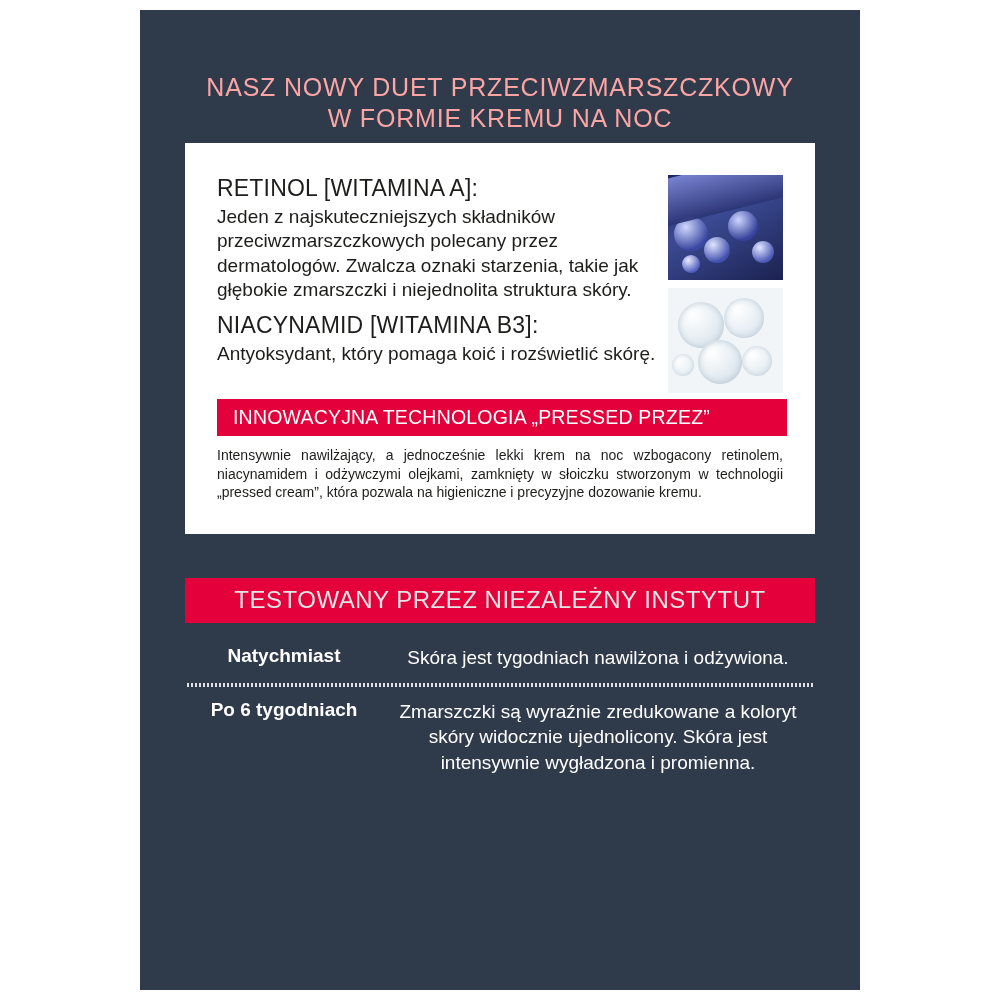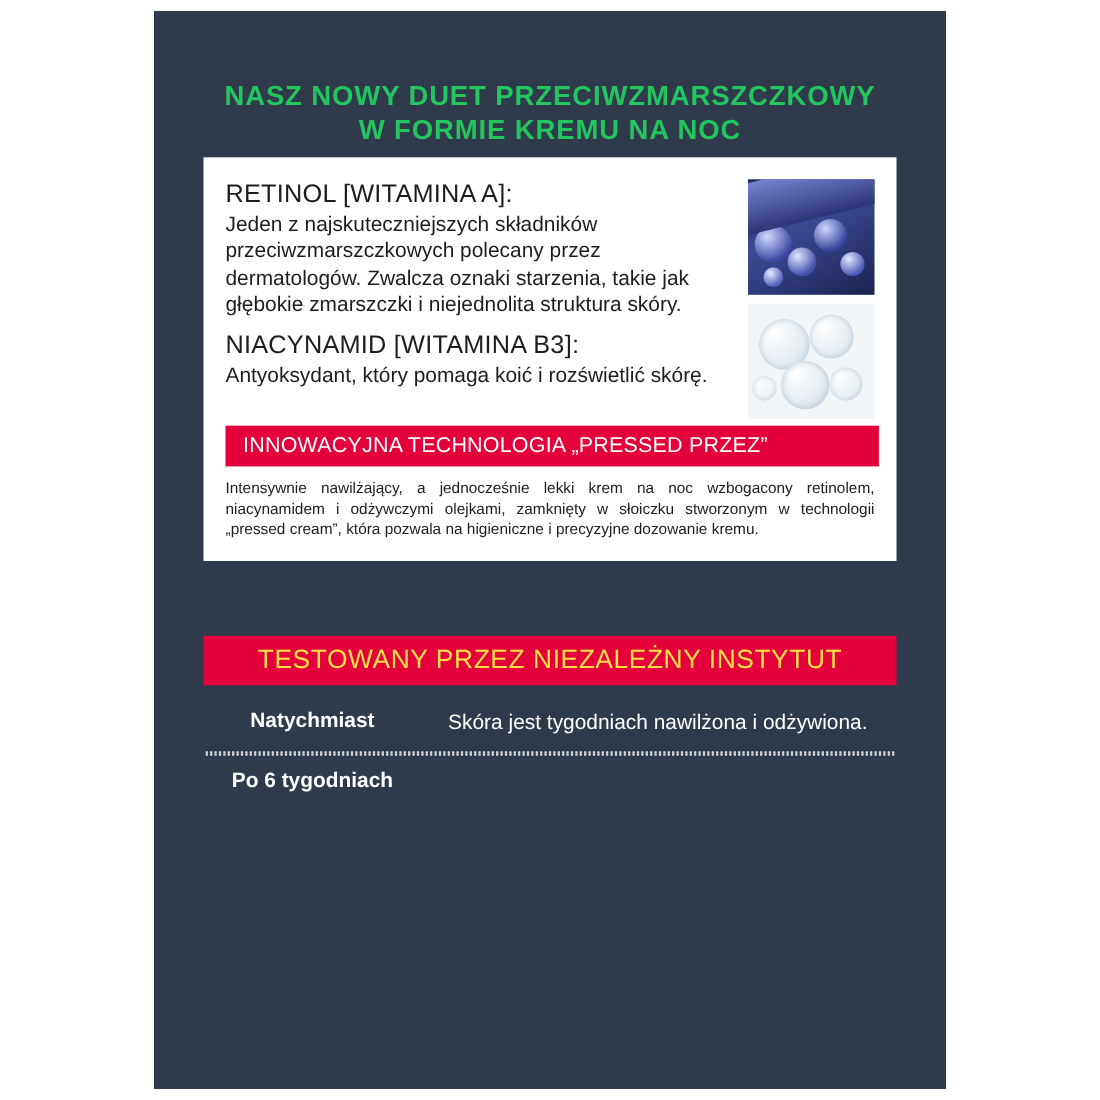--- a/index.html
+++ b/index.html
@@ -16,40 +16,40 @@
   .page {
     position: absolute;
     left: 140px;
     top: 10px;
     width: 720px;
     height: 980px;
     background: #2f3a4b;
     box-sizing: border-box;
   }
   .headline {
-    color: #22c55e;
+    color: #fca5a5;
     text-align: center;
-    font-weight: bold;
+    font-weight: normal;
     font-size: 25px;
     letter-spacing: 0.8px;
     line-height: 1.25;
     padding: 62px 40px 0 40px;
     text-transform: uppercase;
   }
   .headline span { display: block; }
 
   
   .card {
     position: absolute;
     left: 45px;
     top: 133px;
     width: 630px;
     background: #ffffff;
     box-sizing: border-box;
-    padding: 4px;
+    padding: 16px;
   }
   .card-inner {
     display: flex;
     padding: 14px 16px 4px 16px;
     box-sizing: border-box;
   }
   .card-text {
     flex: 1 1 auto;
     padding-right: 10px;
   }
@@ -104,21 +104,21 @@
     padding: 10px 16px 16px 16px;
     text-align: justify;
   }
 
   
   .tested-bar {
     position: absolute;
     left: 45px;
     width: 630px;
     background: #e4003a;
-    color: #fde047;
+    color: #e5e5e5;
     font-size: 24px;
     text-align: center;
     letter-spacing: 0.5px;
     padding: 8px 0 9px 0;
   }
   .results {
     position: absolute;
     left: 45px;
     width: 630px;
     color: #ffffff;
@@ -197,16 +197,17 @@
 
   <div class="results" id="results" style="top: 623px;">
     <div class="res-row">
       <div class="res-time">Natychmiast</div>
       <div class="res-desc">Skóra jest tygodniach nawilżona i odżywiona.</div>
     </div>
     <div class="dots"></div>
     <div class="dots"></div>
     <div class="res-row">
       <div class="res-time">Po 6 tygodniach</div>
+      <div class="res-desc">Zmarszczki są wyraźnie zredukowane a koloryt skóry widocznie ujednolicony. Skóra jest intensywnie wygładzona i promienna.</div>
     </div>
   </div>
 
 </div>
 
 </body></html>

